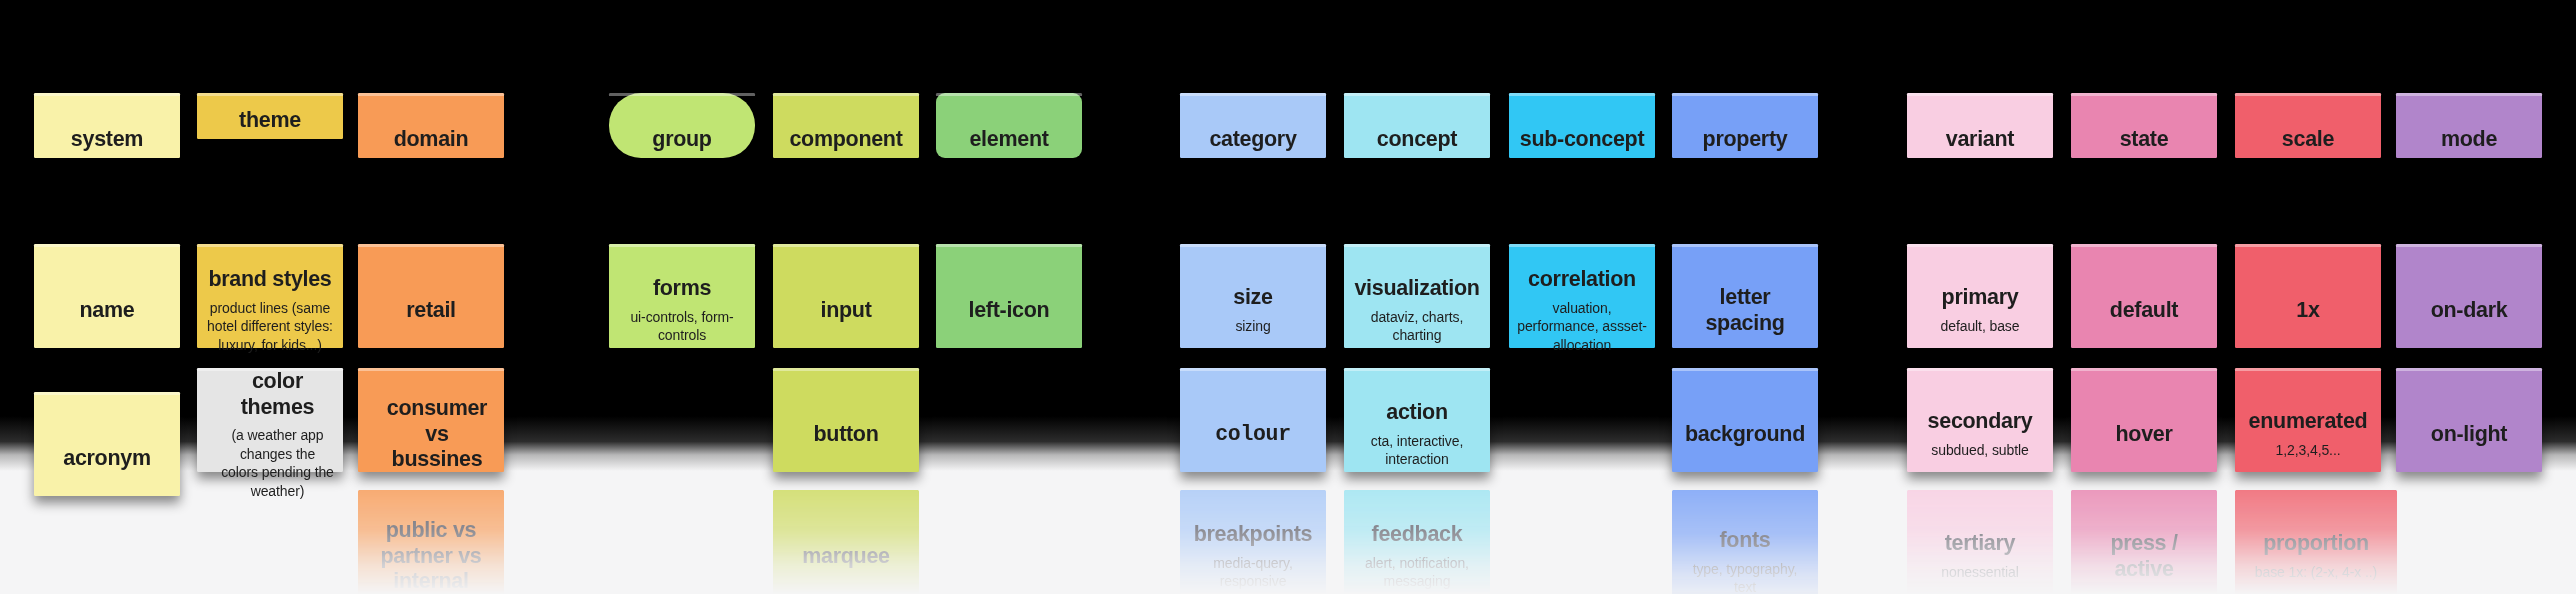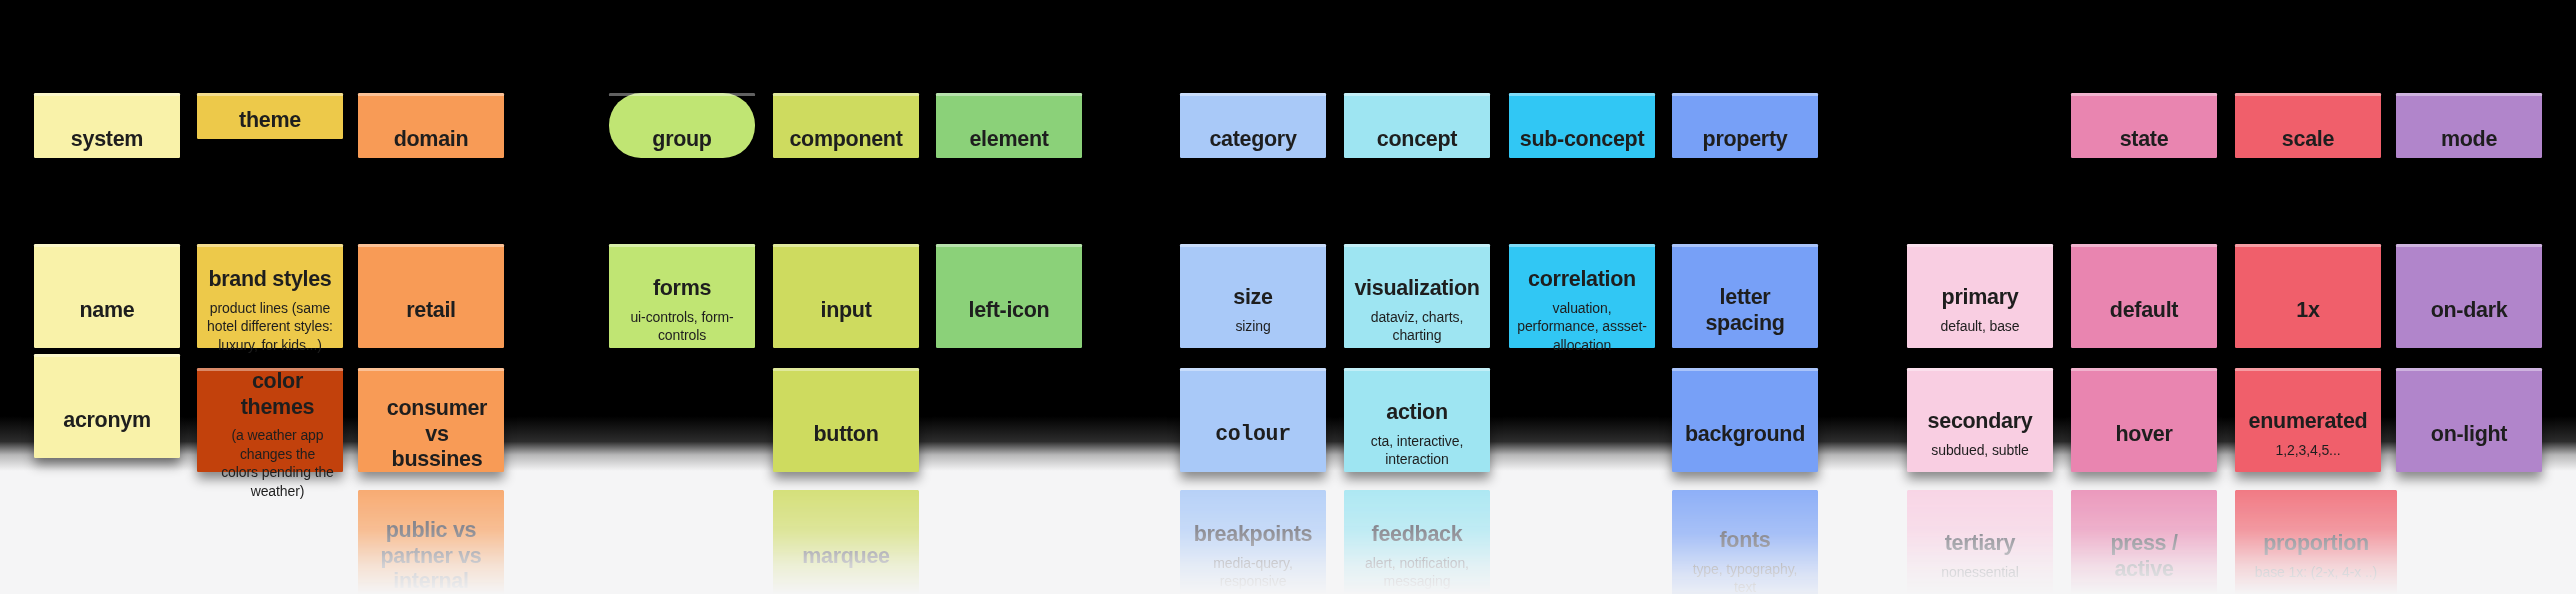--- a/index.html
+++ b/index.html
@@ -95,33 +95,33 @@
   <div class="white-fade"></div>
   <div class="layer notes-layer">
       <div class="note header-note" style="left: 34px; top: 93px; width: 146px; height: 65px; background: rgb(249, 242, 169);">
     <span class="title">system</span>
 
   </div>
       <div class="note" style="left: 34px; top: 244px; width: 146px; height: 104px; background: rgb(249, 242, 169);">
     <span class="title">name</span>
 
   </div>
-      <div class="note" style="left: 34px; top: 354px; width: 146px; height: 104px; background: rgb(249, 242, 169);">
+      <div class="note" style="left: 34px; top: 392px; width: 146px; height: 104px; background: rgb(249, 242, 169);">
     <span class="title">acronym</span>
 
   </div>
       <div class="note header-note" style="left: 197px; top: 93px; width: 146px; height: 46px; background: rgb(237, 201, 74); justify-content: flex-end;">
     <span class="title">theme</span>
 
   </div>
       <div class="note" style="left: 197px; top: 244px; width: 146px; height: 104px; background: rgb(237, 201, 74);">
     <span class="title">brand styles</span>
     <span class="subtitle">product lines (same hotel different styles: luxury, for kids...)</span>
   </div>
-      <div class="note" style="left: 197px; top: 368px; width: 146px; height: 104px; background: #c2410c; padding-left: 23px;">
+      <div class="note" style="left: 197px; top: 368px; width: 146px; height: 104px; background: #e5e5e5; padding-left: 23px;">
     <span class="title">color themes</span>
     <span class="subtitle">(a weather app changes the colors pending the weather)</span>
   </div>
       <div class="note header-note" style="left: 358px; top: 93px; width: 146px; height: 65px; background: rgb(248, 155, 86);">
     <span class="title">domain</span>
 
   </div>
       <div class="note" style="left: 358px; top: 244px; width: 146px; height: 104px; background: rgb(248, 155, 86);">
     <span class="title">retail</span>
 
@@ -143,21 +143,21 @@
 
   </div>
       <div class="note" style="left: 773px; top: 244px; width: 146px; height: 104px; background: rgb(206, 219, 95);">
     <span class="title">input</span>
 
   </div>
       <div class="note" style="left: 773px; top: 368px; width: 146px; height: 104px; background: rgb(206, 219, 95);">
     <span class="title">button</span>
 
   </div>
-      <div class="note header-note" style="left: 936px; top: 93px; width: 146px; height: 65px; background: rgb(139, 209, 121);">
+      <div class="note header-note" style="left: 936px; top: 93px; width: 146px; height: 65px; background: rgb(139, 209, 121); border-radius: 9px;">
     <span class="title">element</span>
 
   </div>
       <div class="note" style="left: 936px; top: 244px; width: 146px; height: 104px; background: rgb(139, 209, 121);">
     <span class="title">left-icon</span>
 
   </div>
       <div class="note header-note" style="left: 1180px; top: 93px; width: 146px; height: 65px; background: rgb(169, 201, 248);">
     <span class="title">category</span>
 
@@ -193,20 +193,24 @@
       <div class="note header-note" style="left: 1672px; top: 93px; width: 146px; height: 65px; background: rgb(119, 160, 247);">
     <span class="title">property</span>
 
   </div>
       <div class="note" style="left: 1672px; top: 244px; width: 146px; height: 104px; background: rgb(119, 160, 247);">
     <span class="title">letter spacing</span>
 
   </div>
       <div class="note" style="left: 1672px; top: 368px; width: 146px; height: 104px; background: rgb(119, 160, 247);">
     <span class="title">background</span>
+
+  </div>
+      <div class="note header-note" style="left: 1907px; top: 93px; width: 146px; height: 65px; background: rgb(249, 206, 226);">
+    <span class="title">variant</span>
 
   </div>
       <div class="note" style="left: 1907px; top: 244px; width: 146px; height: 104px; background: rgb(249, 206, 226);">
     <span class="title">primary</span>
     <span class="subtitle">default, base</span>
   </div>
       <div class="note" style="left: 1907px; top: 368px; width: 146px; height: 104px; background: rgb(249, 206, 226);">
     <span class="title">secondary</span>
     <span class="subtitle">subdued, subtle</span>
   </div>

